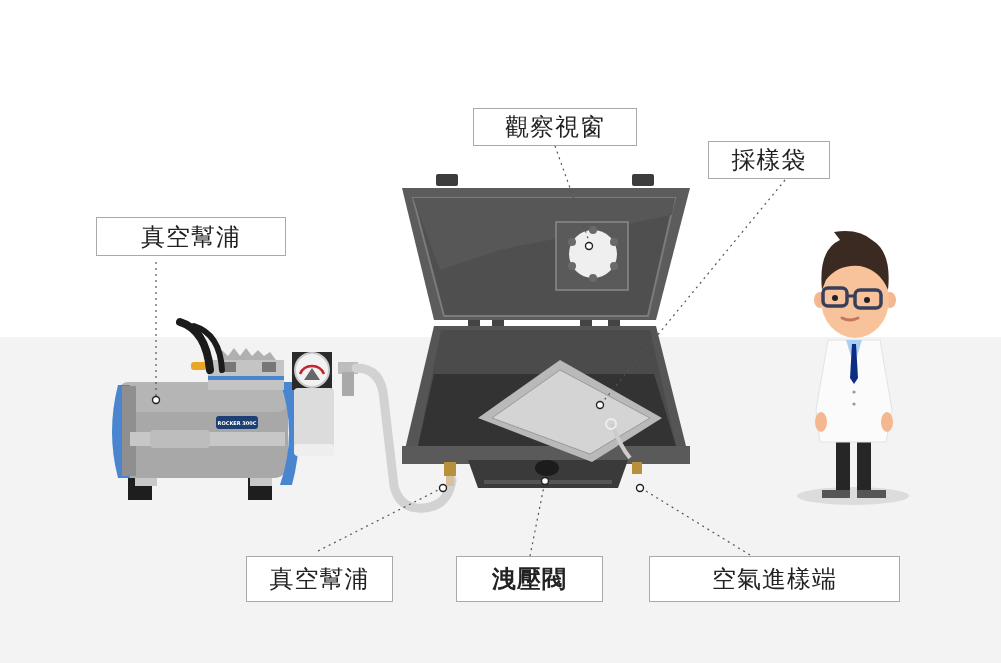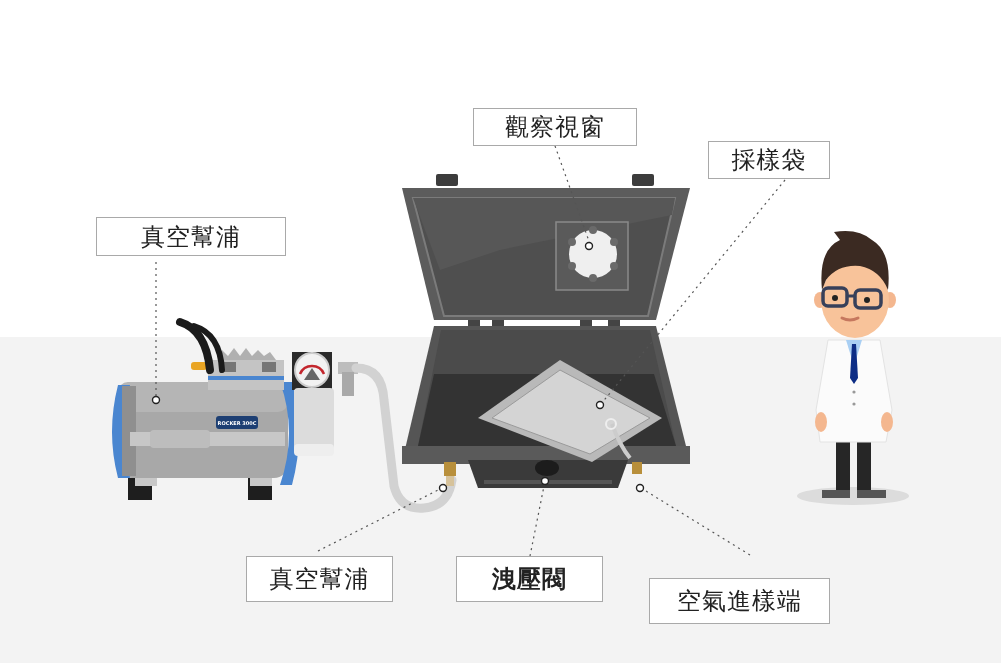--- a/index.html
+++ b/index.html
@@ -152,15 +152,15 @@
     <circle cx="545" cy="481" r="3.5"></circle>
     <circle cx="640" cy="488" r="3.5"></circle>
   </g>
 </svg>
 
 <div class="label" style="left:473px;top:108px;width:164px;height:38px;">觀察視窗</div>
 <div class="label" style="left:708px;top:141px;width:122px;height:38px;">採樣袋</div>
 <div class="label" style="left:96px;top:217px;width:190px;height:39px;">真空幫浦</div>
 <div class="label" style="left:246px;top:556px;width:147px;height:46px;">真空幫浦</div>
 <div class="label" style="left:456px;top:556px;width:147px;height:46px;font-weight:bold;">洩壓閥</div>
-<div class="label" style="left:649px;top:556px;width:181px;height:46px;margin-top:22px;">空氣進樣端</div>
+<div class="label" style="left:649px;top:556px;width:251px;height:46px;">空氣進樣端</div>
 
 <div style="position:absolute;left:216px;top:416px;width:42px;height:13px;font-size:5px;color:#fff;display:flex;align-items:center;justify-content:center;font-weight:bold;">ROCKER 300C</div>
 
 </body></html>

